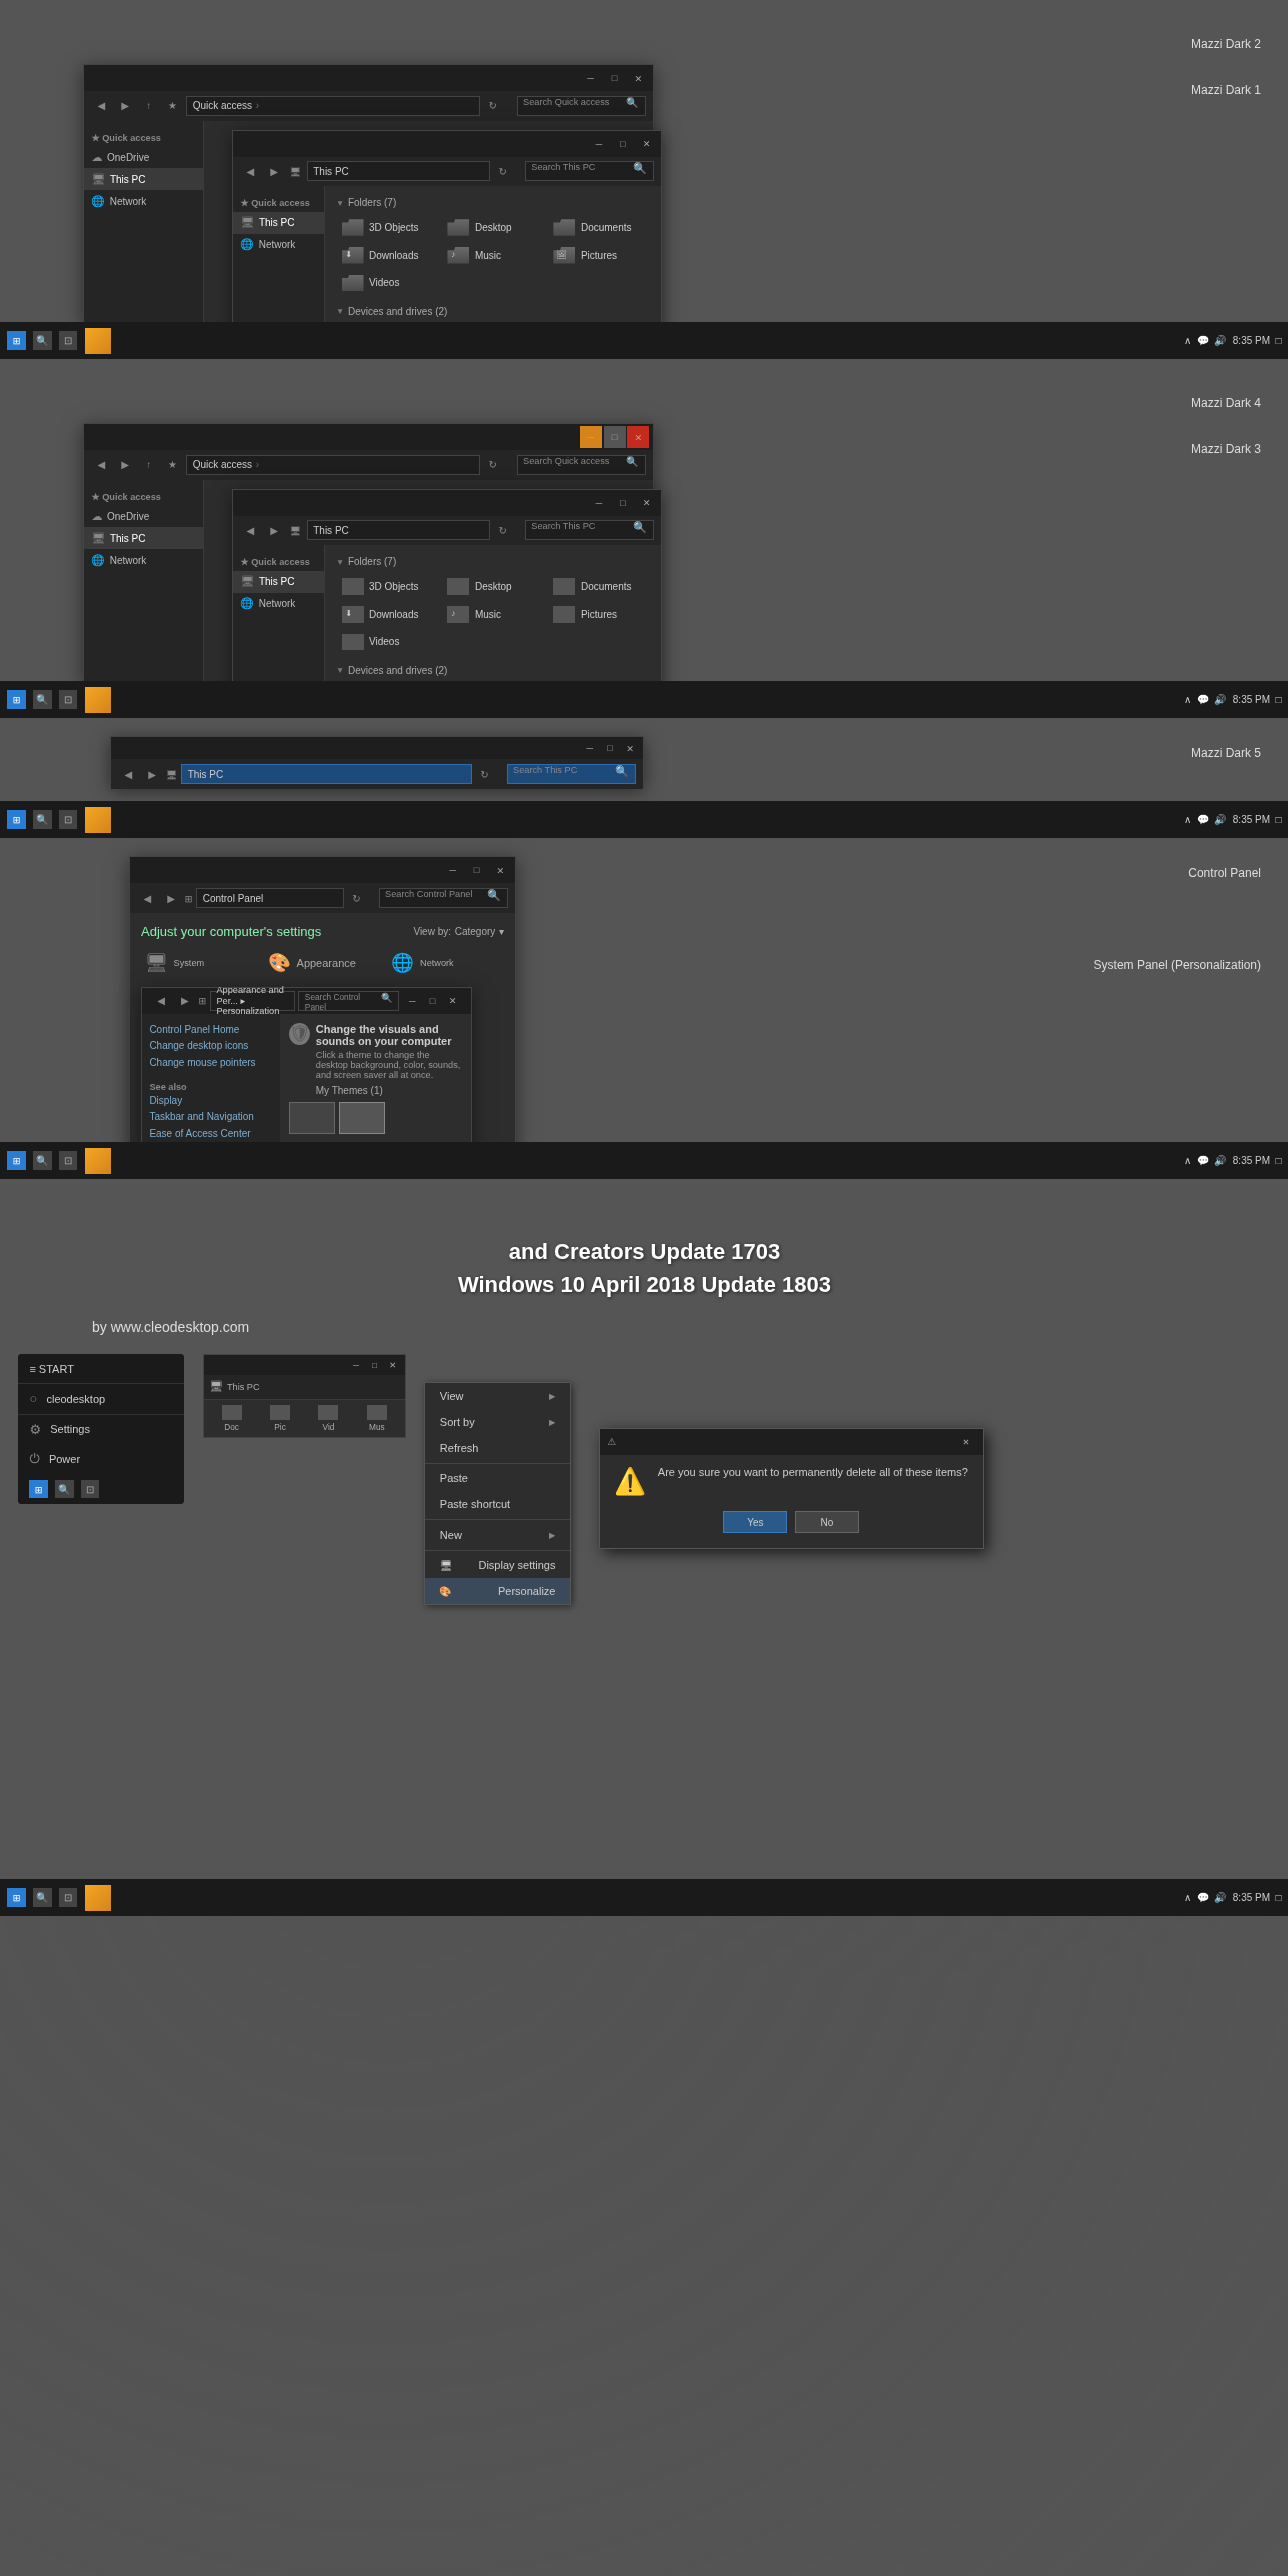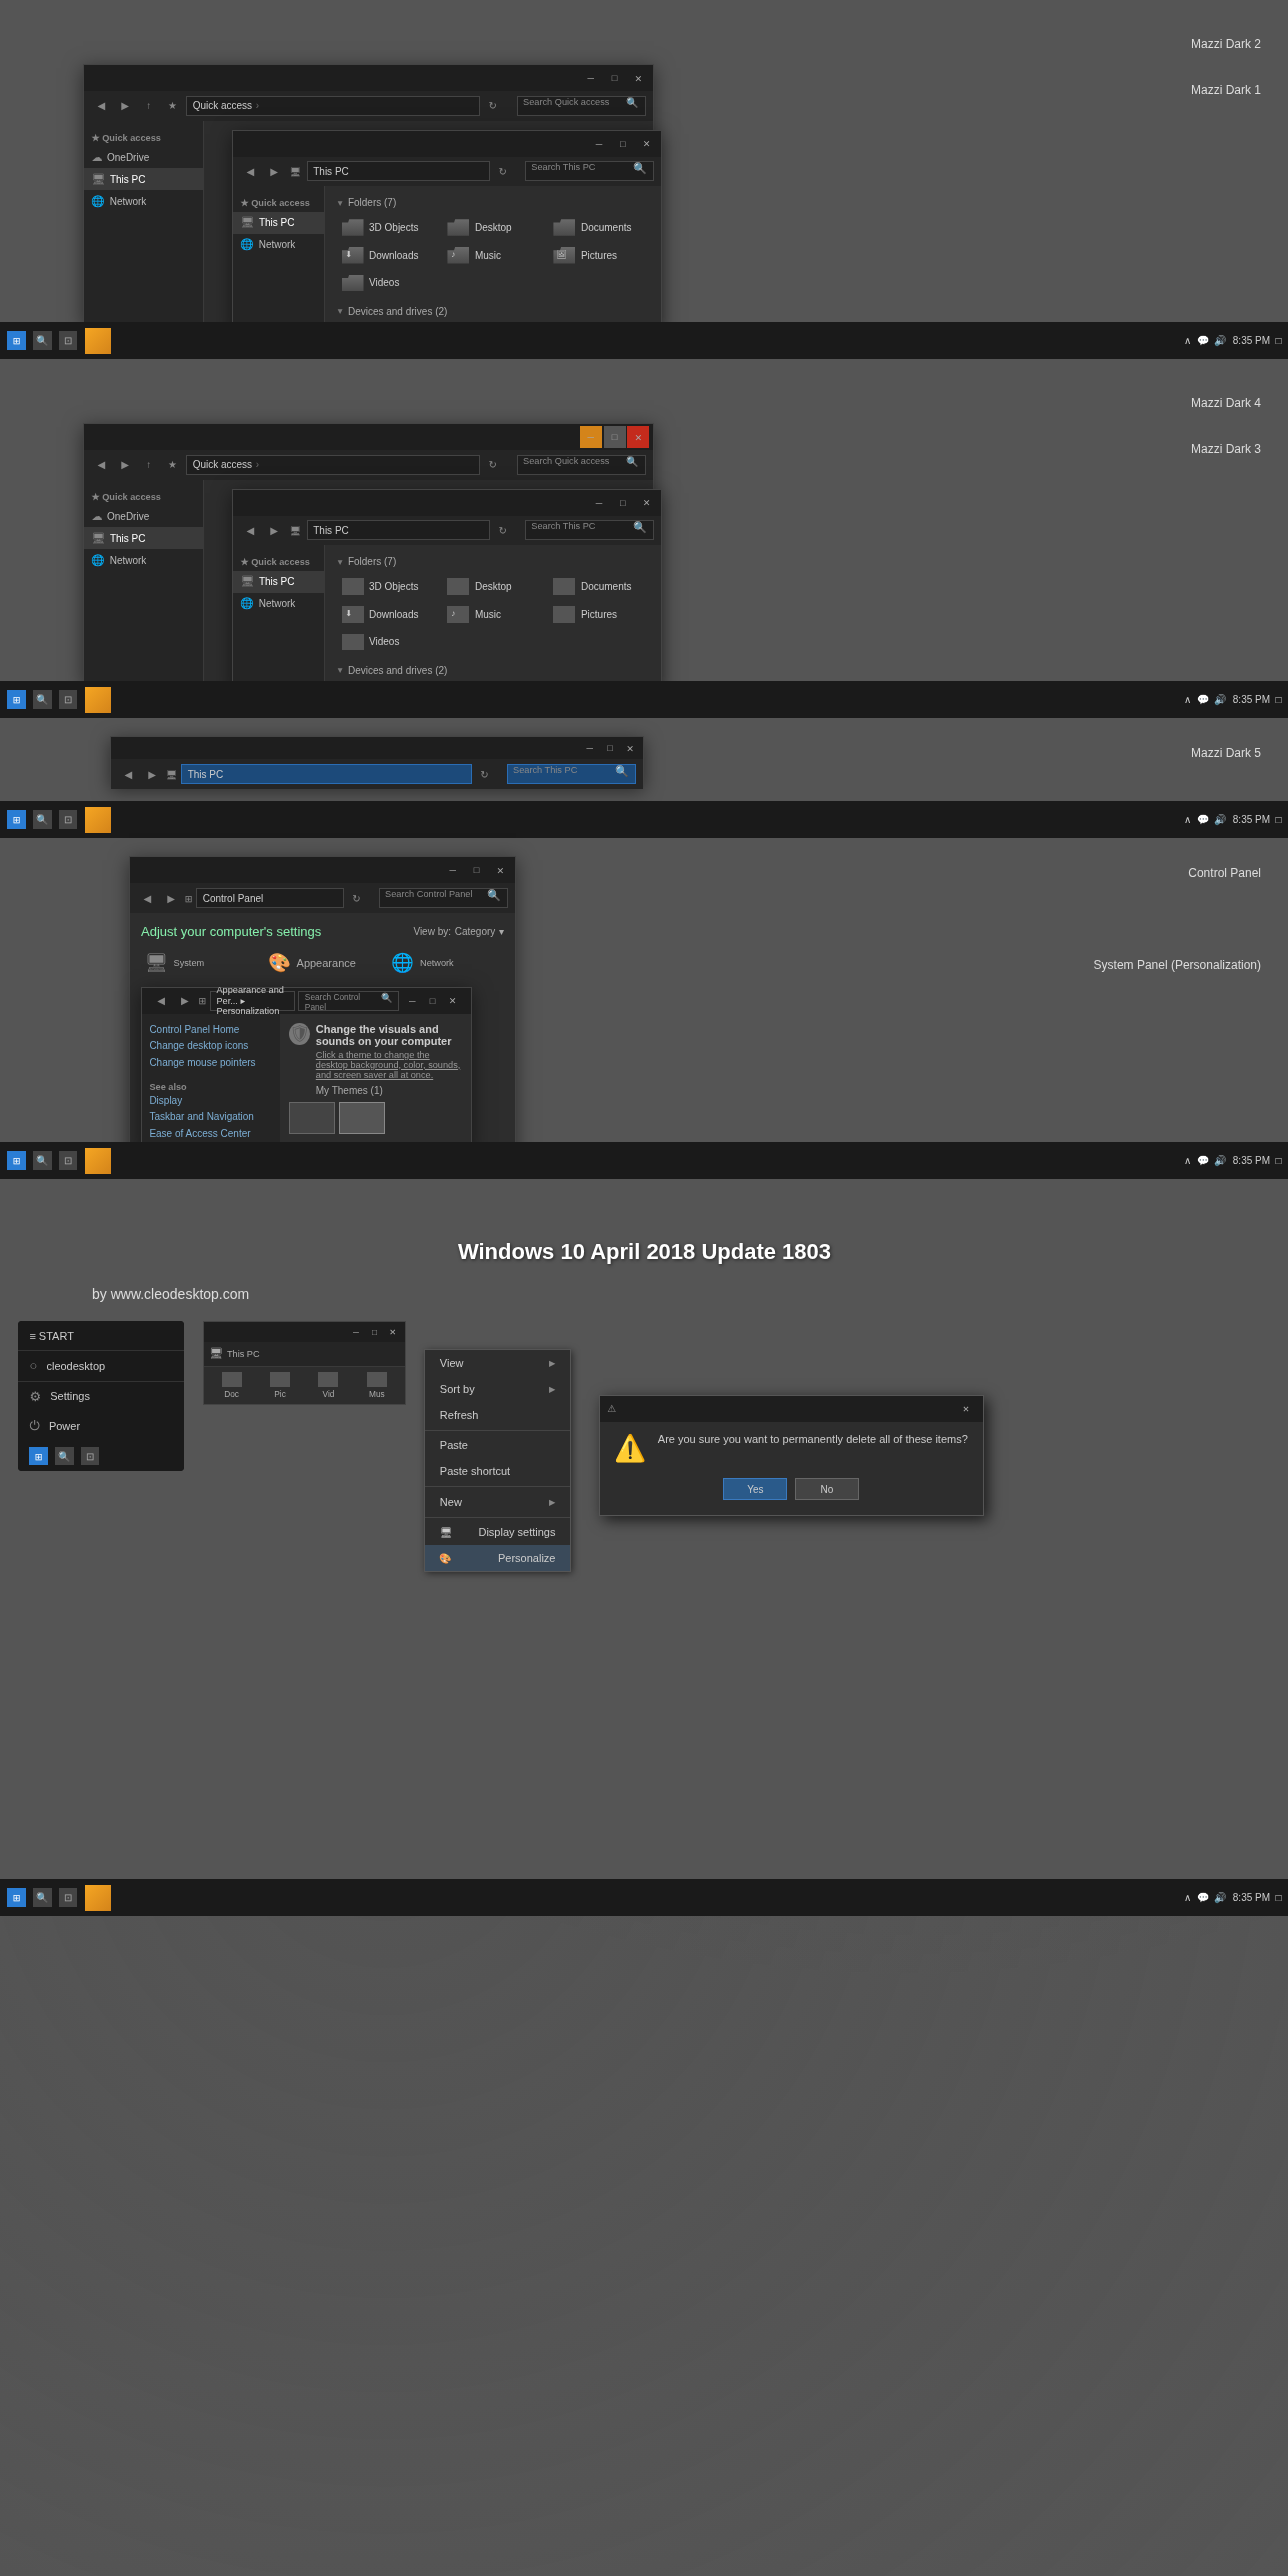--- a/index.html
+++ b/index.html
@@ -861,21 +861,21 @@
               <div class="person-see-also">See also</div>
               <div class="person-link">Display</div>
               <div class="person-link">Taskbar and Navigation</div>
               <div class="person-link">Ease of Access Center</div>
             </div>
             <div class="person-content">
               <div style="display:flex; align-items:flex-start; gap:5.5px; margin-bottom:5.5px;">
                 <span style="font-size:16.6px; color:#555; background:#777; border-radius:50%; width:22px; height:22px; display:flex; align-items:center; justify-content:center;">🛡</span>
                 <div>
                   <div style="font-size:11px; color:#ccc; font-weight:600;">Change the visuals and sounds on your computer</div>
-                  <div style="font-size:9.2px; color:#999; margin-top:2.8px;text-decoration:underline;">Click a theme to change the desktop background, color, sounds, and screen saver all at once.</div>
+                  <div style="font-size:9.2px; color:#999; margin-top:2.8px;">Click a theme to change the desktop background, color, sounds, and screen saver all at once.</div>
                   <div style="font-size:10px; color:#aaa; margin-top:5.5px;">My Themes (1)</div>
                 </div>
               </div>
 
               <div style="display:flex; gap:3.7px; margin-top:5.5px;">
                 <div style="width:46px; height:32px; background:#444; border:0.9px solid #666;"></div>
                 <div style="width:46px; height:32px; background:#555; border:0.9px solid #888;"></div>
               </div>
             </div>
           </div>
@@ -897,20 +897,21 @@
         <span>8:35 PM</span>
         <span>□</span>
       </div>
     </div>
   </div>
 
   <div class="section" style="min-height: 737px; background: #555555; position: relative; padding-bottom: 46px;">
 
     <div style="text-align: center; padding: 28px 18.4px 18.4px; position: relative; z-index: 2;">
       <div style="color: white; font-size: 22px; font-weight: 700; line-height: 1.5; text-shadow: 0.9px 0.9px 3.7px rgba(0,0,0,0.6);">
+        <div>and Creators Update 1703</div>
         <div>Windows 10 April 2018 Update 1803</div>
       </div>
     </div>
 
     <div style="color: #ddd; font-size: 14px; margin-left: 92px; margin-bottom: 18.4px;">by www.cleodesktop.com</div>
 
     <div style="display: flex; align-items: flex-start; gap: 18.4px; padding: 0 18.4px; flex-wrap: wrap;">
 
       <div class="start-menu">
         <div class="start-header">

